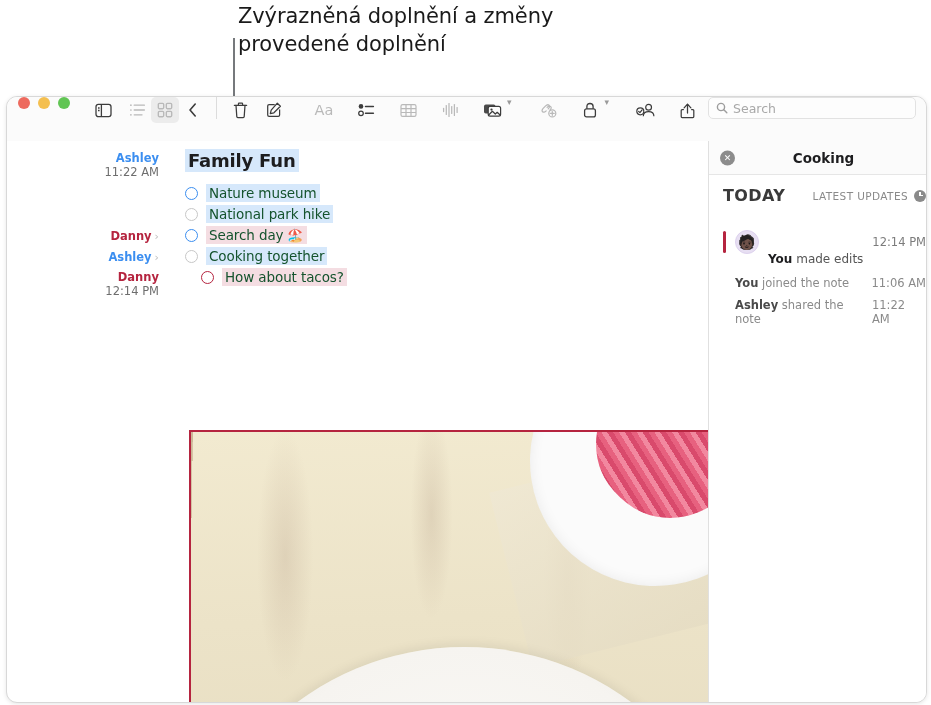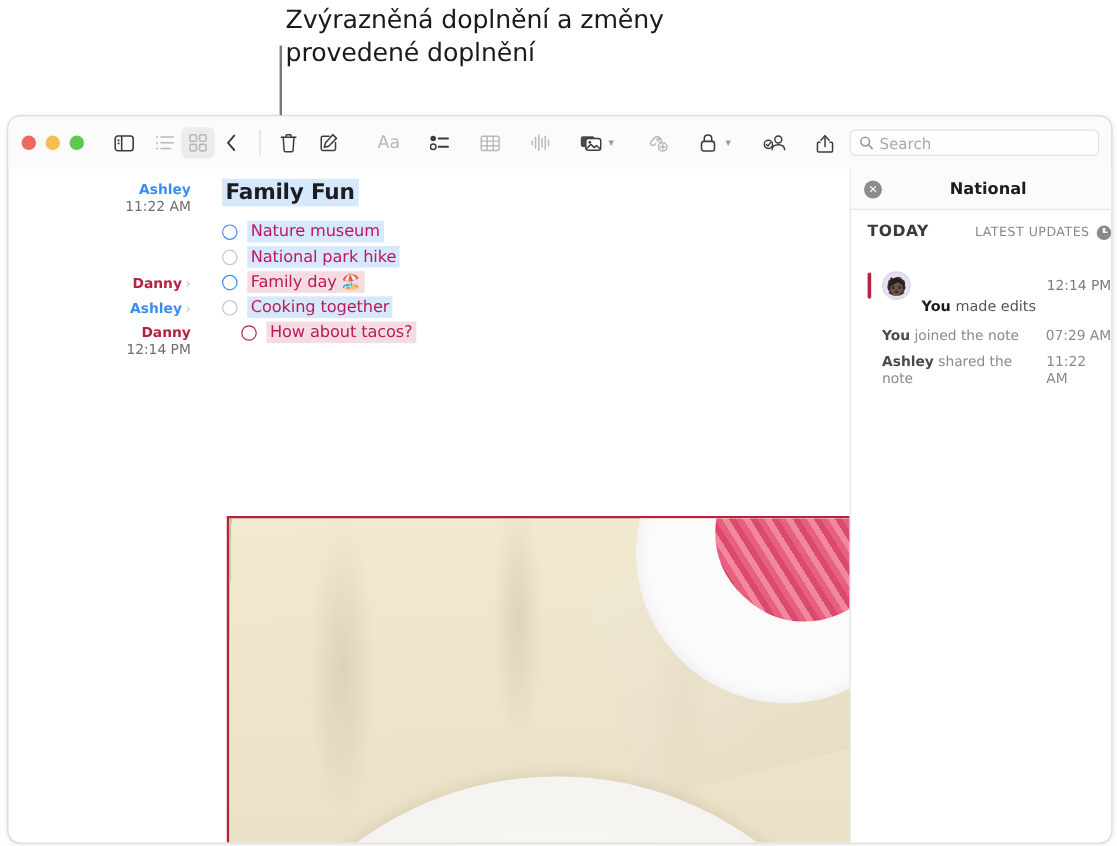--- a/index.html
+++ b/index.html
@@ -69,21 +69,21 @@
   }
 
   
   .toolbar {
     position: absolute;
     left: 0; top: 0;
     width: 919px;
     height: 44px;
     background: #fbfbfb;
     display: flex;
-    align-items: center;
+    align-items: flex-start;
     box-sizing: border-box;
     padding: 0 10px 0 11px;
   }
   .traffic {
     display: flex;
     gap: 8px;
     align-items: center;
     margin-right: 19px;
   }
   .tl { width: 12px; height: 12px; border-radius: 50%; }
@@ -193,21 +193,21 @@
     border-radius: 50%;
     border: 1.6px solid #c7c7c7;
     box-sizing: border-box;
     flex: none;
     margin-right: 8px;
   }
   .ck-circle.blue    { border-color: #3b8ef0; }
   .ck-circle.crimson { border-color: #b5243f; }
   .ck-label {
     font-size: 13.5px;
-    color: #be185d;
+    color: #14532d;
     font-family: "DejaVu Sans", sans-serif;
     padding: 1px 3px;
     letter-spacing: -0.1px;
   }
   .ck-label.hl-blue    { background: #d6e8fb; }
   .ck-label.hl-crimson { background: #f4dde2; }
   .emoji { font-size: 13px; }
 
   
   .photo-frame {
@@ -308,21 +308,21 @@
     color: #ffffff;
     display: flex; align-items: center; justify-content: center;
     font-size: 9px;
     line-height: 1;
   }
   .act-subhead {
     display: flex; align-items: center;
     padding: 11px 12px 6px 14px;
   }
   .act-today {
-    font-size: 13px; font-weight: bold; letter-spacing: 0.4px;
+    font-size: 16px; font-weight: bold; letter-spacing: 0.4px;
     color: #3a3a3a;
     font-family: "DejaVu Sans", sans-serif;
   }
   .act-updates {
     margin-left: auto;
     font-size: 10.5px; letter-spacing: 0.4px;
     color: #8a8a8a;
     font-family: "DejaVu Sans", sans-serif;
   }
   .clock-ico {
@@ -648,21 +648,21 @@
               <span class="ck-label hl-blue">Nature museum</span>
             </div>
 
             <div class="ck-row">
               <div class="ck-circle"></div>
               <span class="ck-label hl-blue">National park hike</span>
             </div>
 
             <div class="ck-row">
               <div class="ck-circle blue"></div>
-              <span class="ck-label hl-crimson"><span>Family day</span> <span class="emoji">🏖️</span></span>
+              <span class="ck-label hl-crimson"><span>Search day</span> <span class="emoji">🏖️</span></span>
             </div>
 
             <div class="ck-row">
               <div class="ck-circle"></div>
               <span class="ck-label hl-blue">Cooking together</span>
             </div>
 
             <div class="ck-row indent">
               <div class="ck-circle crimson"></div>
               <span class="ck-label hl-crimson">How about tacos?</span>
@@ -685,41 +685,41 @@
         </div>
       </div>
 
       <div class="vdiv"></div>
 
       <div class="activity">
         <div class="act-header">
           <div class="act-close">
             <span>✕</span>
           </div>
-          <span class="act-title">National</span>
+          <span class="act-title">Cooking</span>
         </div>
 
         <div class="act-subhead">
           <span class="act-today">TODAY</span>
           <span class="act-updates">LATEST UPDATES</span>
           <span class="clock-ico"></span>
         </div>
 
         <div class="act-main">
           <div class="act-bar"></div>
           <div class="avatar">
             <span>🧑🏿</span>
           </div>
           <span class="act-main-text"><b>You</b><span> made edits</span></span>
           <span class="act-main-time">12:14 PM</span>
         </div>
 
         <div class="act-row">
           <span class="act-row-text"><b>You</b><span> joined the note</span></span>
-          <span class="act-row-time">07:29 AM</span>
+          <span class="act-row-time">11:06 AM</span>
         </div>
 
         <div class="act-row">
           <span class="act-row-text"><b>Ashley</b><span> shared the note</span></span>
           <span class="act-row-time">11:22 AM</span>
         </div>
       </div>
 
     </div>
   </div>

